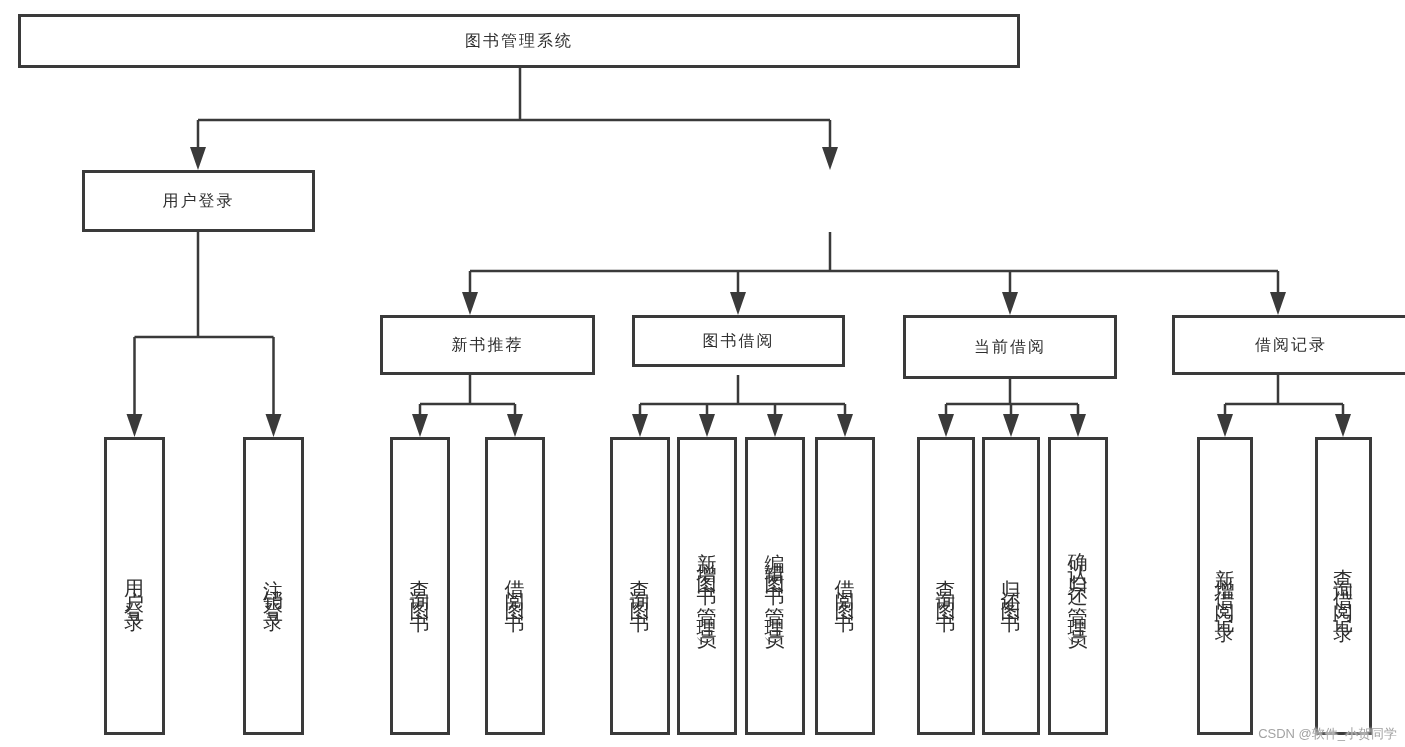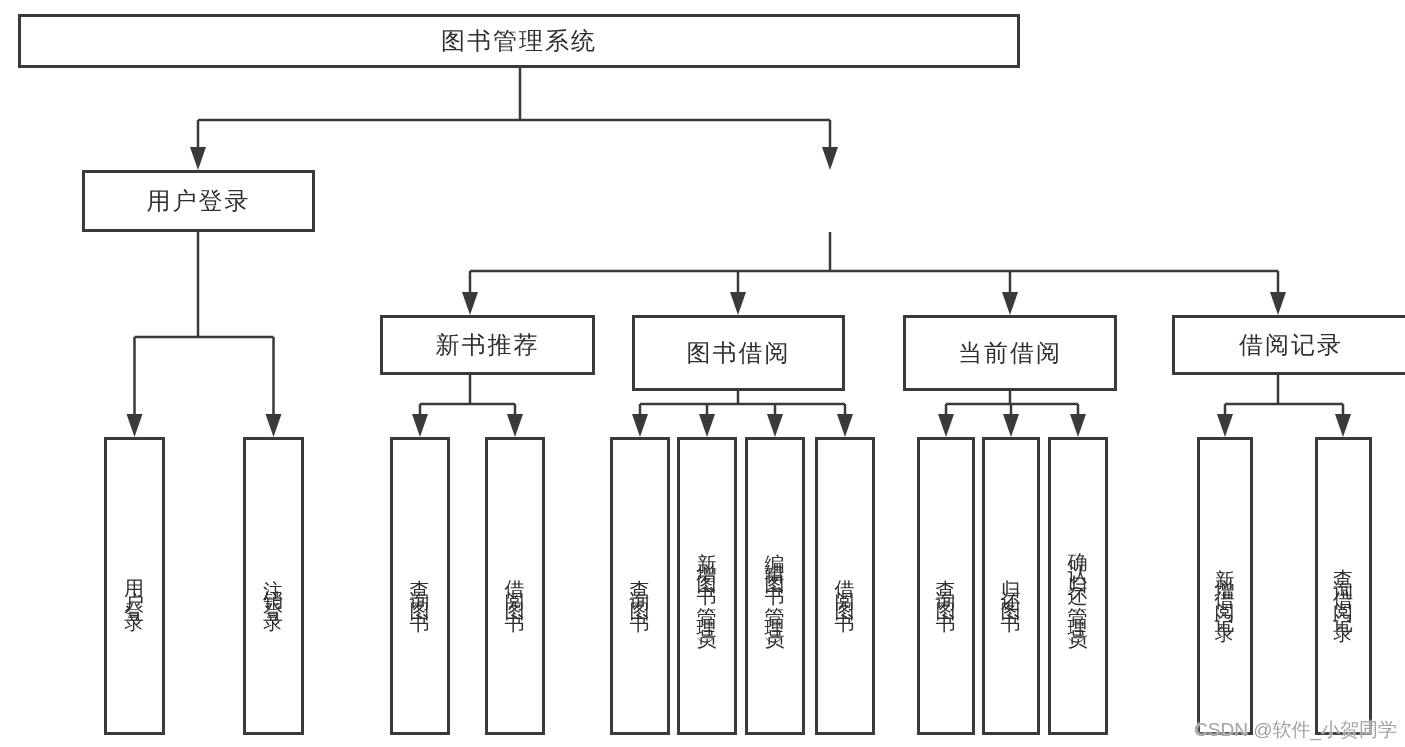--- a/index.html
+++ b/index.html
@@ -24,37 +24,37 @@
   .box {
     position: absolute;
     box-sizing: border-box;
     border: 3px solid #3a3a3a;
     background: #ffffff;
     display: flex;
     align-items: center;
     justify-content: center;
   }
   .box.h span {
-    font-size: 24px;
+    font-size: 16px;
     letter-spacing: 2px;
     white-space: nowrap;
   }
   .box.v span {
     writing-mode: vertical-rl;
     text-orientation: mixed;
     font-size: 20px;
     letter-spacing: 11px;
     line-height: 1;
     white-space: nowrap;
   }
   .watermark {
     position: absolute;
     right: 8px;
     bottom: 4px;
-    font-size: 19px;
+    font-size: 13px;
     color: #a3a3a3;
     text-shadow: 0 0 3px #ffffff, 0 0 2px #ffffff;
     white-space: nowrap;
   }
 </style>
 </head>
 <body>
 
 <div class="canvas">
 
@@ -102,24 +102,24 @@
     <span>图书管理系统</span>
   </div>
 
   <div class="box h" style="left:82px; top:170px; width:233px; height:62px">
     <span>用户登录</span>
   </div>
 
   <div class="box h" style="left:380px; top:315px; width:215px; height:60px">
     <span>新书推荐</span>
   </div>
-  <div class="box h" style="left:632px; top:315px; width:213px; height:76px">
+  <div class="box h" style="left:632px; top:315px; width:213px; height:52px">
     <span>图书借阅</span>
   </div>
-  <div class="box h" style="left:903px; top:315px; width:214px; height:76px">
+  <div class="box h" style="left:903px; top:315px; width:214px; height:64px">
     <span>当前借阅</span>
   </div>
   <div class="box h" style="left:1172px; top:315px; width:238px; height:60px">
     <span>借阅记录</span>
   </div>
 
   <div class="box v" style="left:104px; top:437px; width:61px; height:298px">
     <span>用户登录</span>
   </div>
   <div class="box v" style="left:243px; top:437px; width:61px; height:298px">

